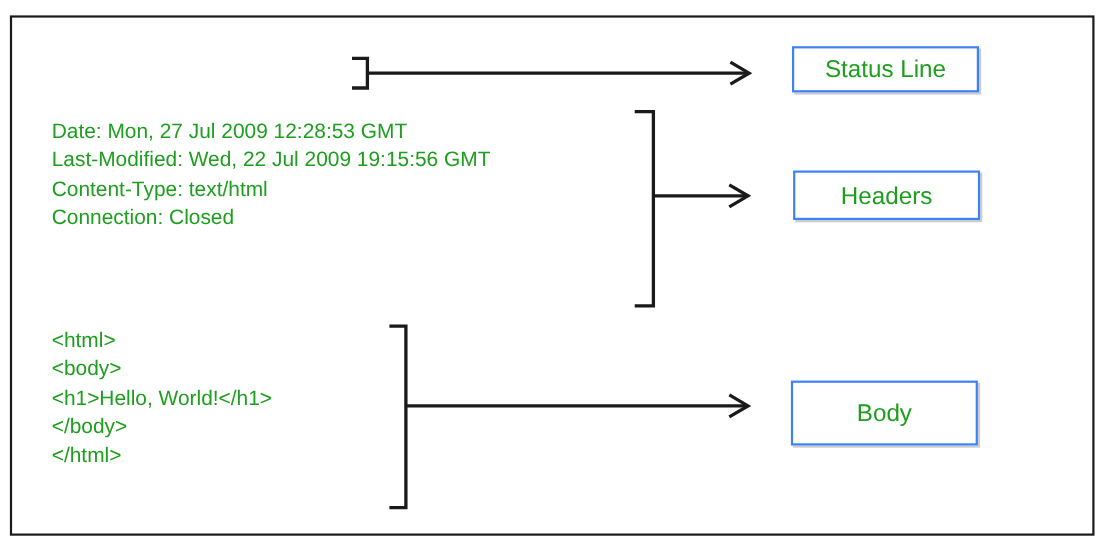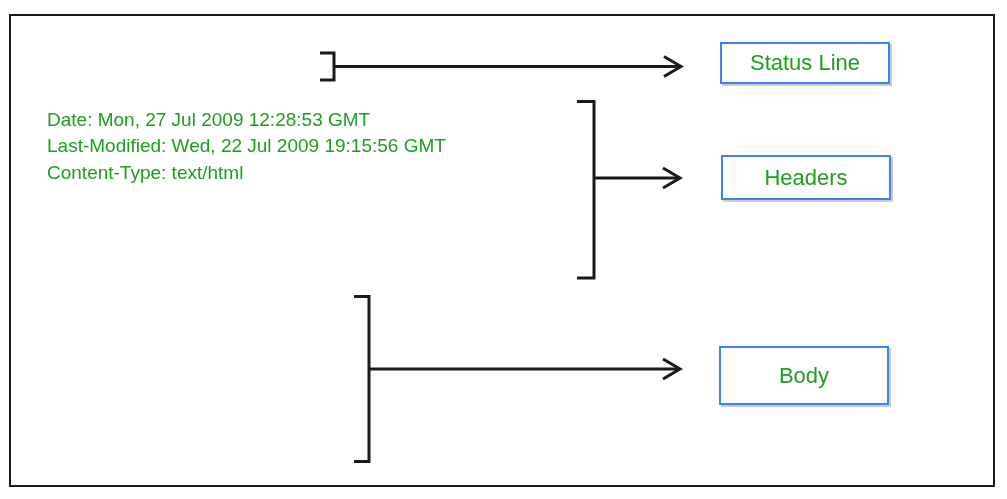--- a/index.html
+++ b/index.html
@@ -87,22 +87,30 @@
 
 <div class="canvas">
 
   <div class="frame"></div>
 
 
   <div class="headers-block">
     <div class="green-text">Date: Mon, 27 Jul 2009 12:28:53 GMT</div>
     <div class="green-text">Last-Modified: Wed, 22 Jul 2009 19:15:56 GMT</div>
     <div class="green-text">Content-Type: text/html</div>
+    <div class="green-text">Connection: Closed</div>
   </div>
 
+  <div class="body-block">
+    <div class="green-text">&lt;html&gt;</div>
+    <div class="green-text">&lt;body&gt;</div>
+    <div class="green-text">&lt;h1&gt;Hello, World!&lt;/h1&gt;</div>
+    <div class="green-text">&lt;/body&gt;</div>
+    <div class="green-text">&lt;/html&gt;</div>
+  </div>
 
   <svg class="connectors" viewBox="0 0 1007 499" aria-hidden="true">
 
     <g>
       <polyline points="320,53 334,53 334,80 320,80"></polyline>
       <path d="M334,66.5 H679"></path>
       <polyline points="664,56.5 681,66.5 664,76.5"></polyline>
     </g>
 
     <g>

